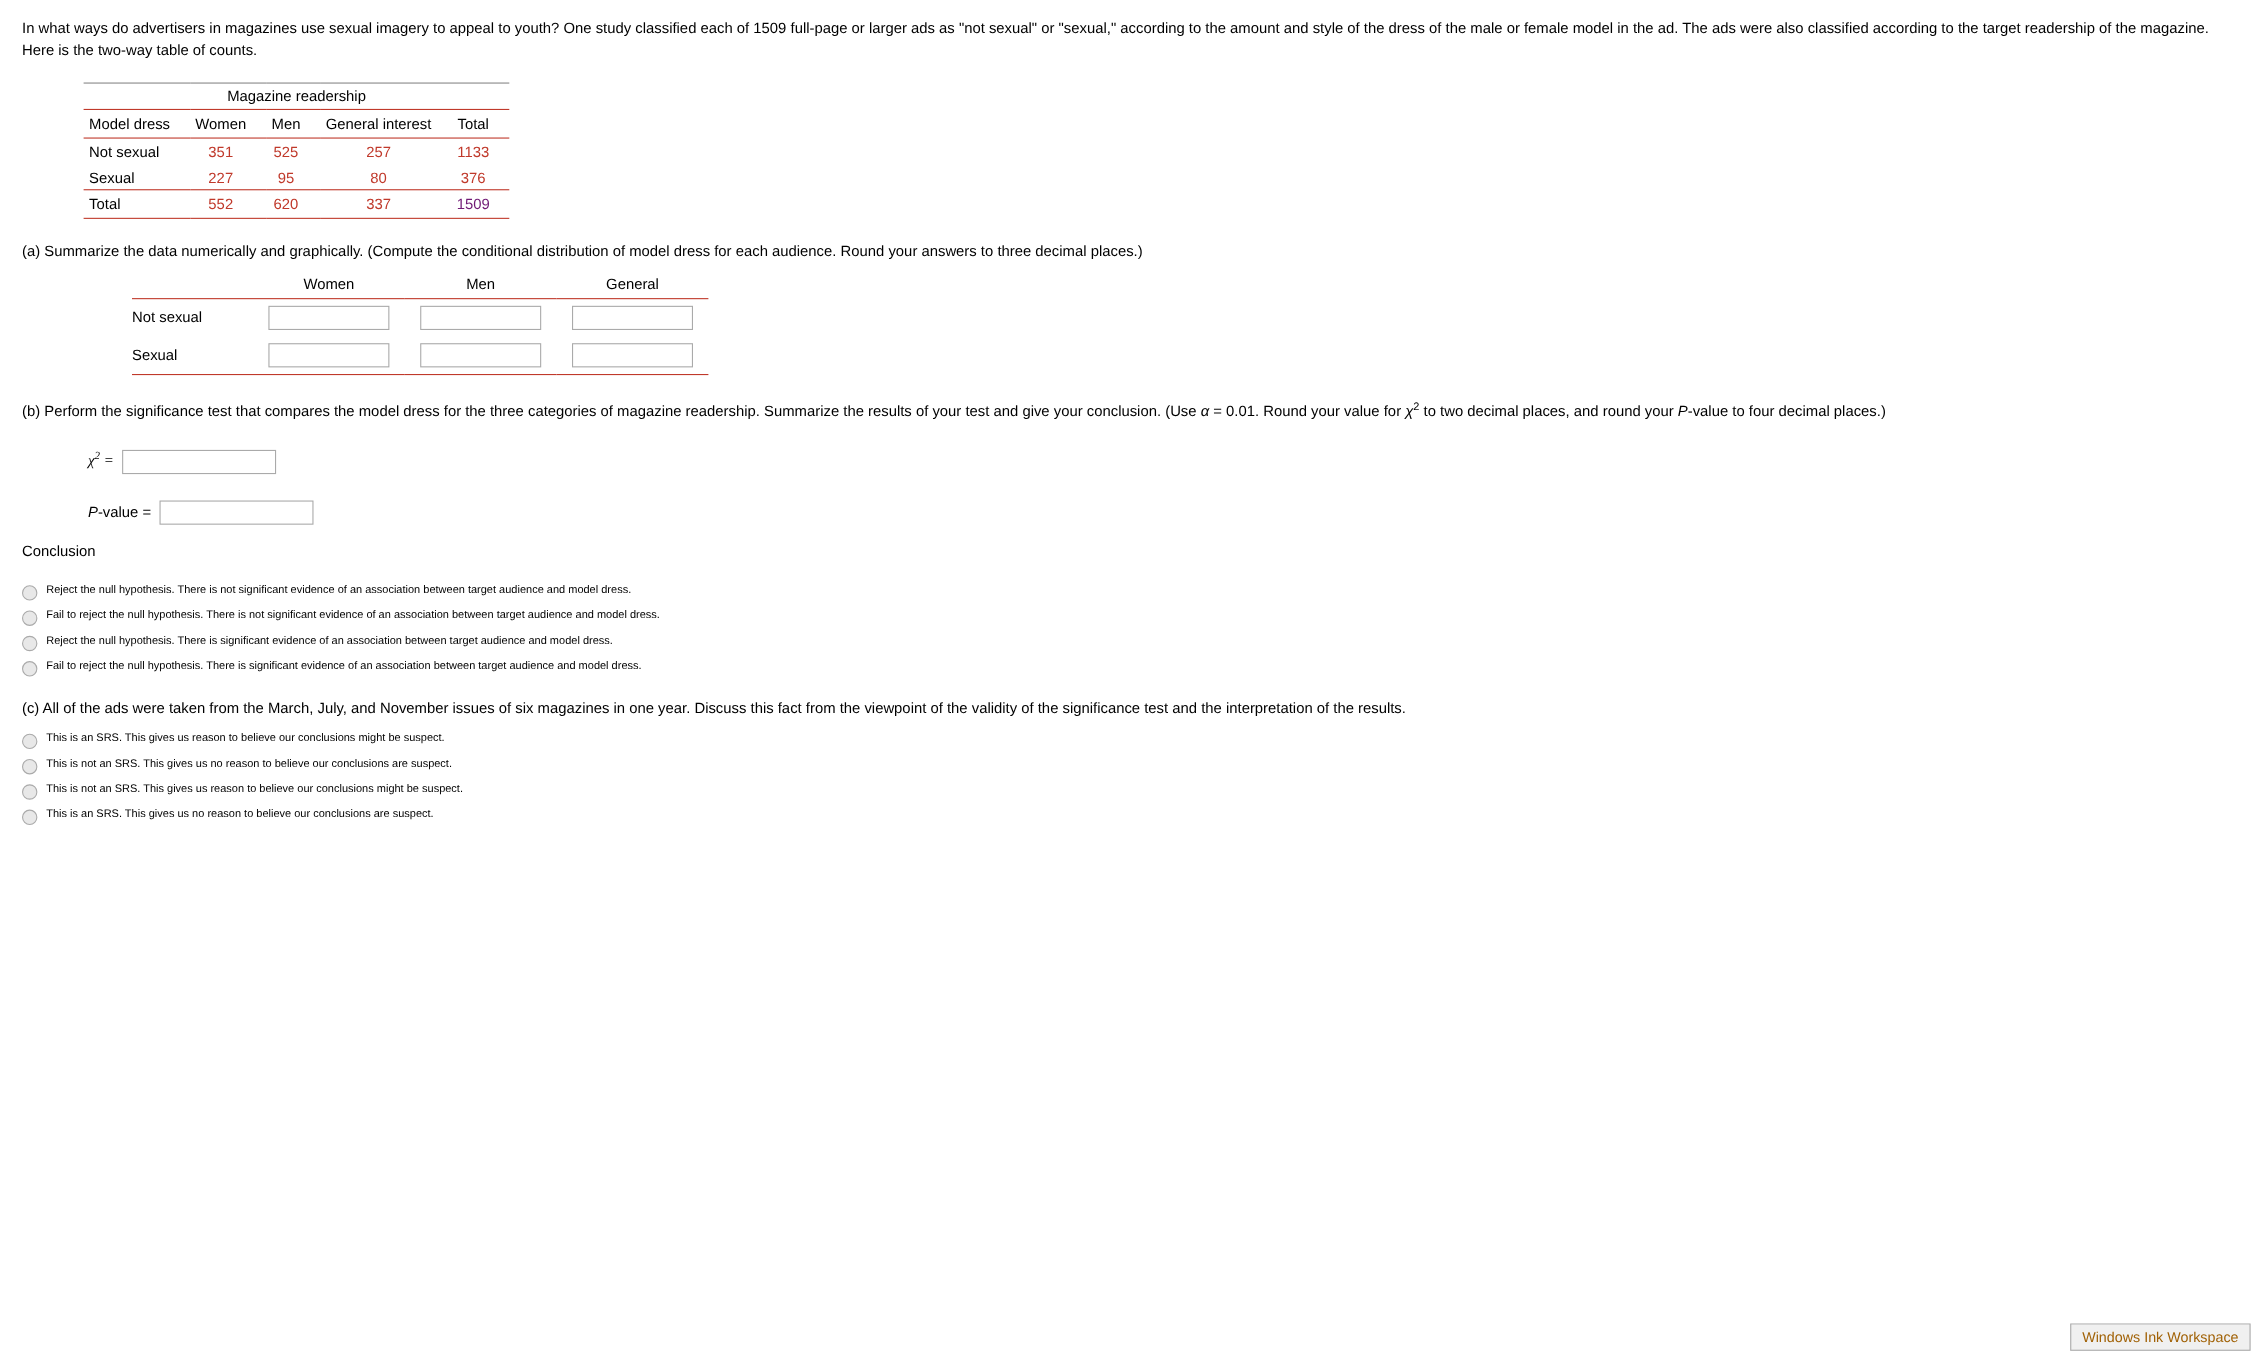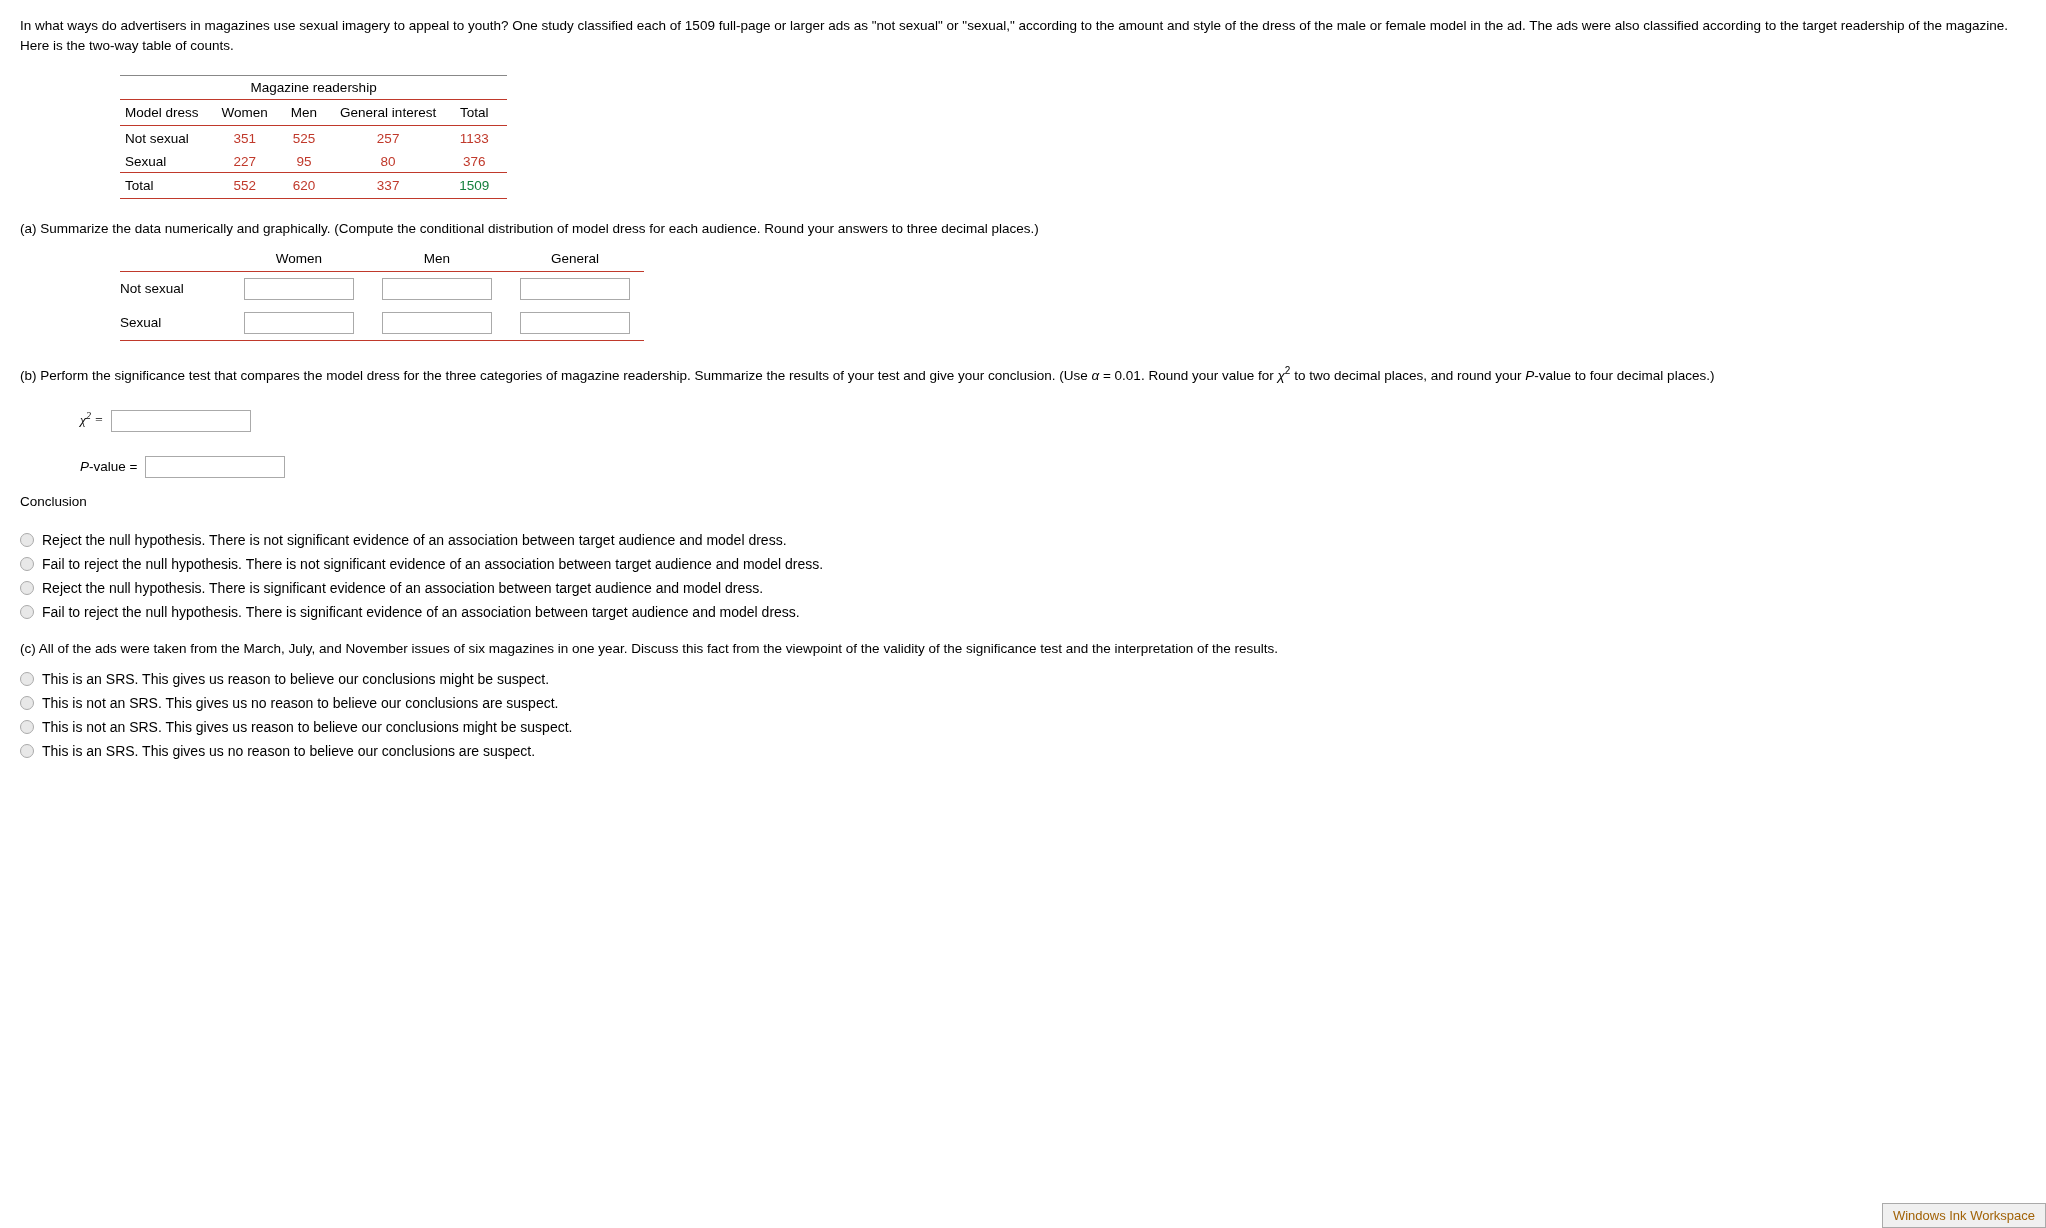--- a/index.html
+++ b/index.html
@@ -14,21 +14,21 @@
     }
 
     .intro-text {
       font-size: 13.5px;
       line-height: 1.5;
       margin-bottom: 18px;
     }
 
     
     .mag-table-container {
-      margin-left: 100px;
+      margin-left: 56px;
       margin-bottom: 22px;
     }
 
     .mag-table {
       border-collapse: collapse;
       font-size: 13.5px;
     }
 
     .mag-table thead tr th {
       padding: 5px 18px 5px 5px;
@@ -42,21 +42,21 @@
 
     .mag-table tbody tr td {
       padding: 5px 18px 3px 5px;
       text-align: center;
     }
     .mag-table tbody tr td:first-child {
       text-align: left;
     }
 
     .red-val { color: #c0392b; }
-    .black-val { color: #15803d; }
+    .black-val { color: #701a75; }
 
     .mag-table tfoot tr td {
       padding: 5px 18px 5px 5px;
       text-align: center;
       border-top: 1.5px solid #c0392b;
       border-bottom: 1.5px solid #c0392b;
     }
     .mag-table tfoot tr td:first-child {
       text-align: left;
     }
@@ -135,21 +135,21 @@
 
     .conclusion-title {
       font-size: 13.5px;
       margin-bottom: 23px;
     }
 
     .radio-option {
       display: flex;
       align-items: flex-start;
       margin-bottom: 8px;
-      font-size: 14px;
+      font-size: 10px;
     }
 
     .radio-circle {
       width: 14px;
       height: 14px;
       border-radius: 50%;
       border: 1.5px solid #aaa;
       background: #e8e8e8;
       margin-right: 8px;
       margin-top: 1px;

